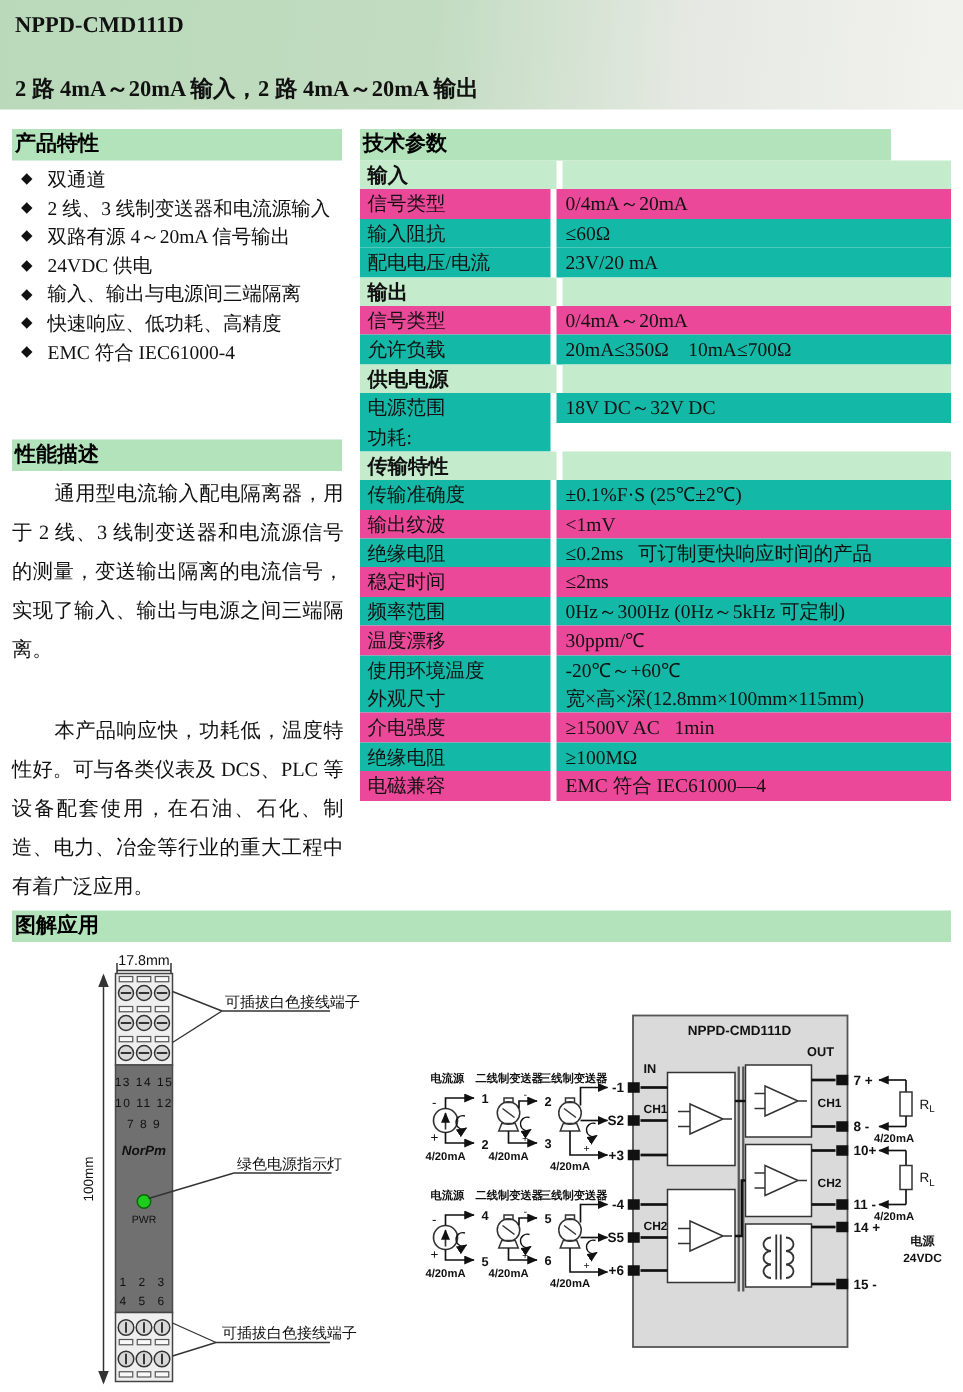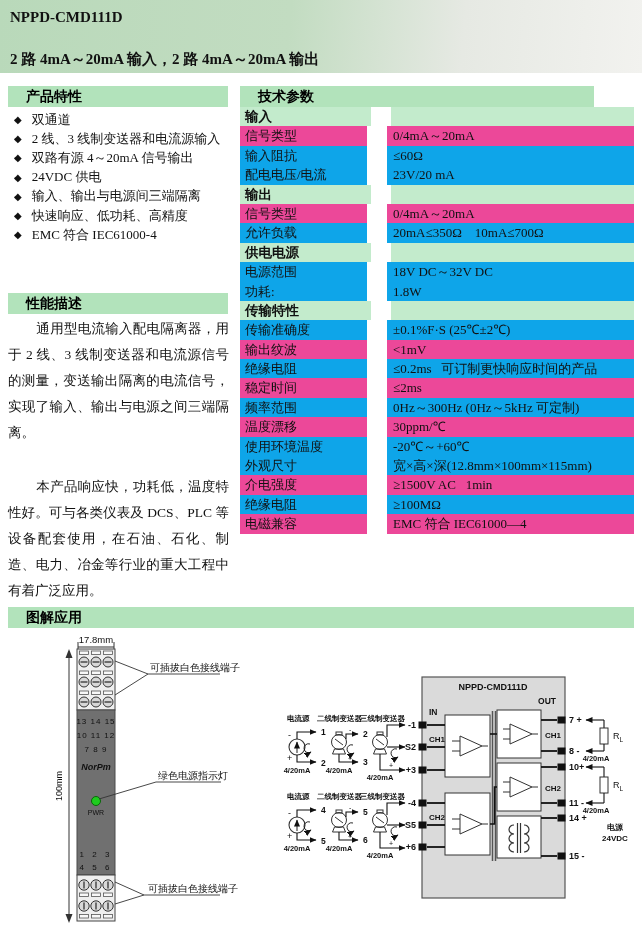--- a/index.html
+++ b/index.html
@@ -1,40 +1,40 @@
 <!DOCTYPE html>
 <html><head>
 <meta charset="utf-8">
 <style>
   *{margin:0;padding:0;box-sizing:border-box}
   html,body{width:642px;height:928px}
   body{position:relative;background:#fff;font-family:"Liberation Serif",serif;color:#111;overflow:hidden}
   .abs{position:absolute}
   .bar{background:#b2e3bb;font-family:Liberation Serif, serif;font-weight:bold;
-       font-size:14px;line-height:21px;height:21px;padding-left:18px;color:#000}
+       font-size:14px;line-height:21px;height:21px;padding-left:2px;color:#000}
   
   .hdr{left:0;top:0;width:642px;height:73px;
        background:linear-gradient(95deg,#b9d9ba 0%,#c2dcc1 45%,#e6e9e3 72%,#f2f2ef 100%);
        padding:9px 0 0 10px}
   .hdr .t1{font-size:15px;font-weight:bold}
   .hdr .t2{font-size:15px;font-weight:bold;margin-top:24px}
   
   .feat-item{display:flex;align-items:center;height:19.2px;font-size:13px}
   .feat-item .d{font-size:10px;margin:0 10px 0 6px;font-family:"DejaVu Sans",sans-serif}
   
   .para{font-size:13.5px;line-height:26px;text-align:justify;text-indent:2.1em}
   .para+.para{margin-top:28px}
   
-  .trow{display:flex;gap:20px;height:19.4px}
+  .trow{display:flex;gap:4px;height:19.4px}
   .tl{width:127px;padding-left:5px;font-size:13px;line-height:19.4px;white-space:pre;overflow:hidden}
   .tv{flex:1;padding-left:6px;font-size:13px;line-height:19.4px;white-space:pre;overflow:hidden}
   .sec .tl,.sec .tv{background:#c3ebcc}
   .sec .tl{font-family:"Liberation Sans",sans-serif;font-weight:bold;font-size:13.5px;width:131px}
   .shade .tl,.shade .tv{background:#ec4899}
-  .plain .tl,.plain .tv{background:#0ea5e9}
+  .plain .tl,.plain .tv{background:#14b8a6}
   
   svg{font-family:"Liberation Sans",sans-serif}
   svg text{fill:#111}
   .cn{font-size:10px}
 </style>
 </head>
 <body>
 
 <div class="abs hdr">
   <div class="t1">NPPD-CMD111D</div>
@@ -115,21 +115,20 @@
   <div class="trow sec">
       <div class="tl">供电电源</div>
       <div class="tv"></div>
     </div>
   <div class="trow plain">
       <div class="tl">电源范围</div>
       <div class="tv">18V DC～32V DC</div>
     </div>
   <div class="trow plain">
       <div class="tl">功耗:</div>
-      <div class="tv">1.8W</div>
     </div>
   <div class="trow sec">
       <div class="tl">传输特性</div>
       <div class="tv"></div>
     </div>
   <div class="trow plain">
       <div class="tl">传输准确度</div>
       <div class="tv">±0.1%F·S (25℃±2℃)</div>
     </div>
   <div class="trow shade">

